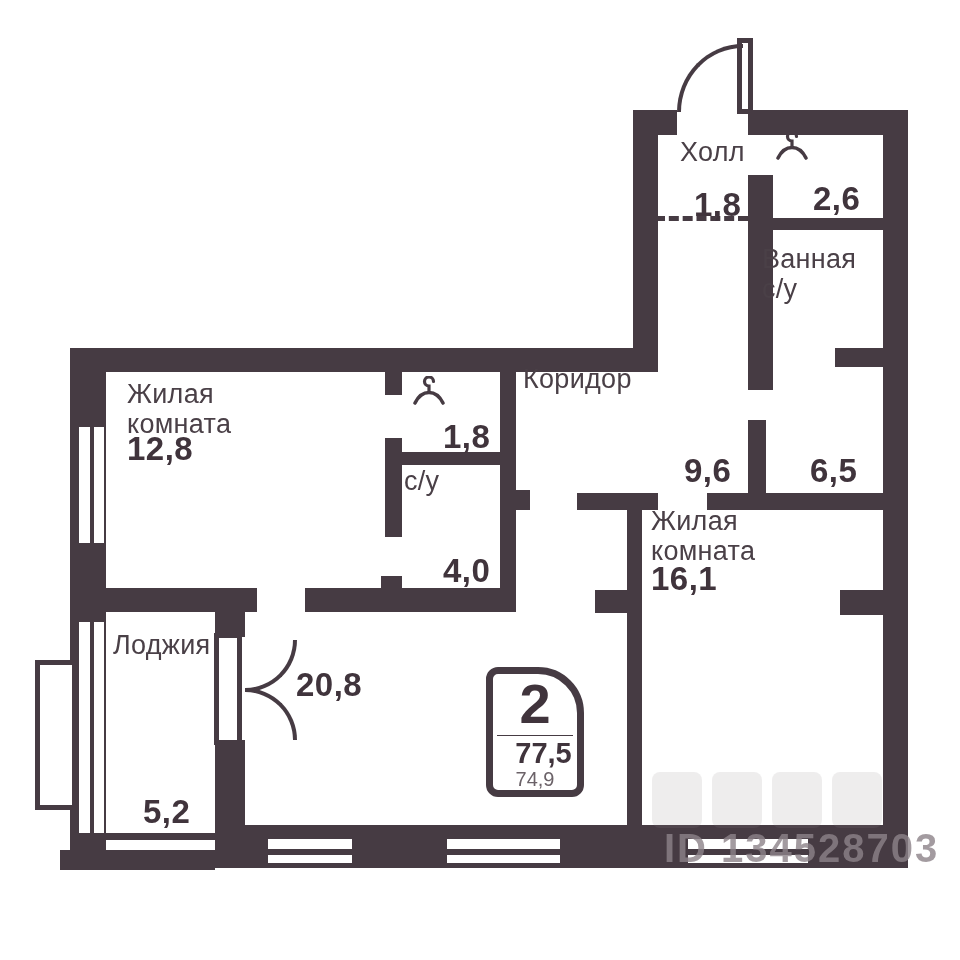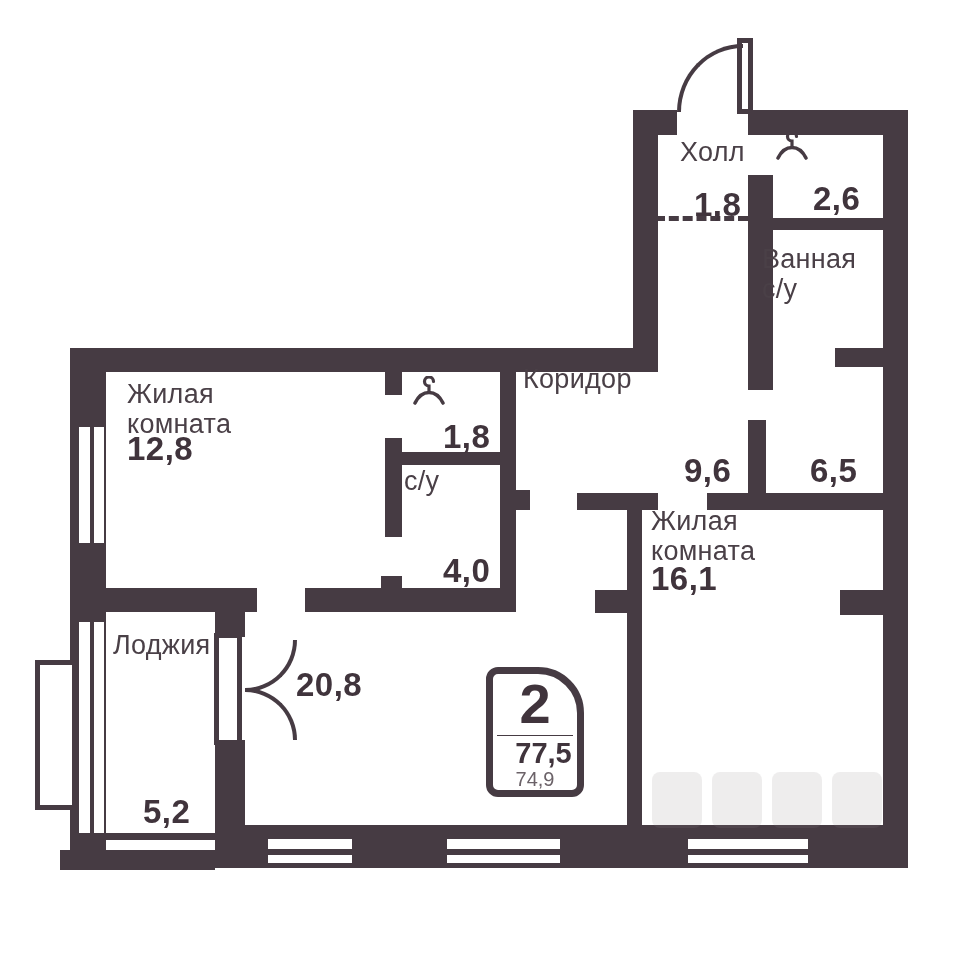--- a/index.html
+++ b/index.html
@@ -159,14 +159,15 @@
     <div class="total">77,5</div>
     <div class="second">74,9</div>
   </div>
 
   <div id="watermark-logo">
     <div class="blk"></div>
     <div class="blk"></div>
     <div class="blk"></div>
     <div class="blk"></div>
   </div>
+  <div id="watermark-id">ID 134528703</div>
 
 </div>
 
 </body></html>

